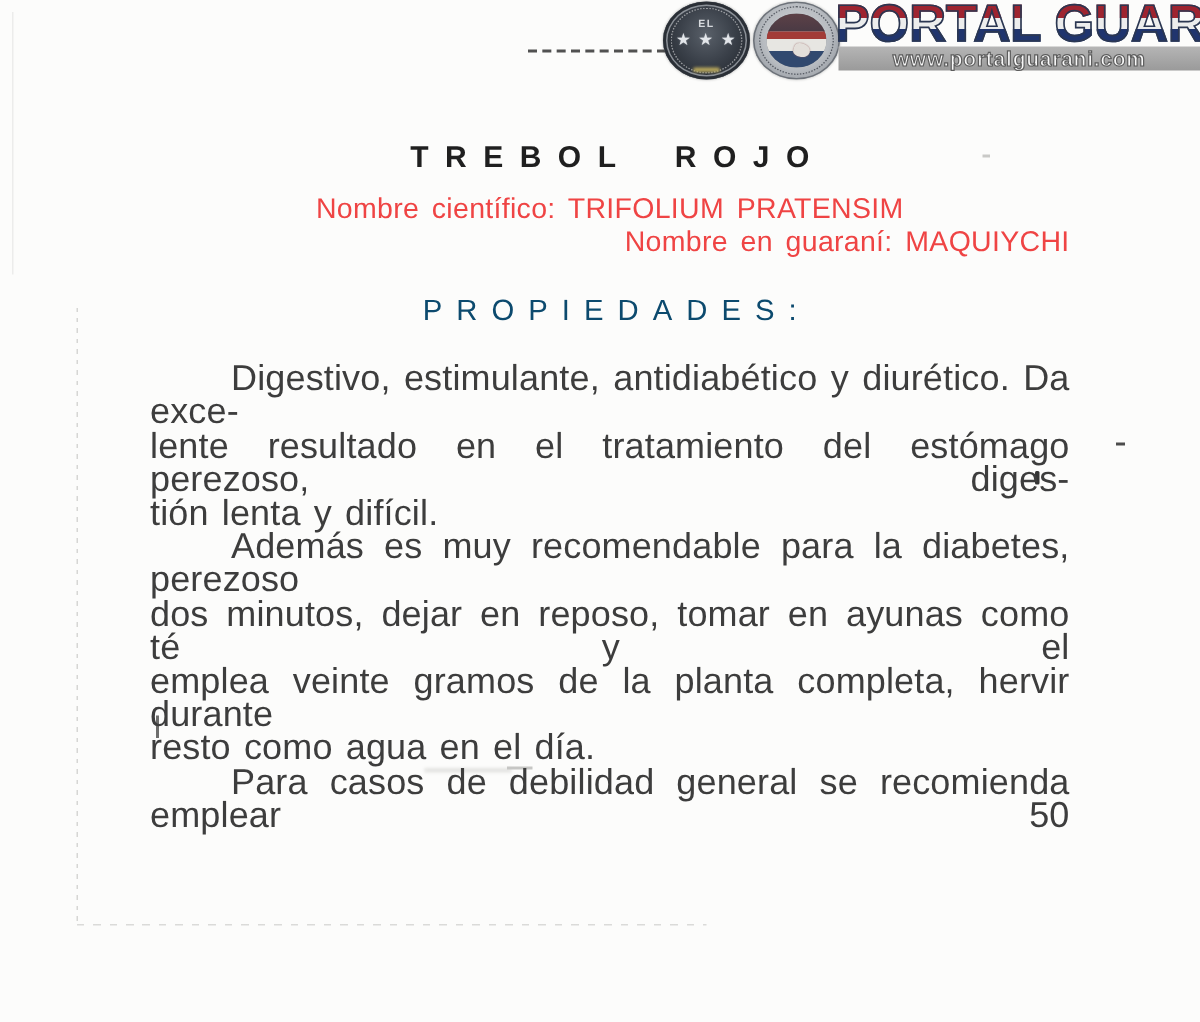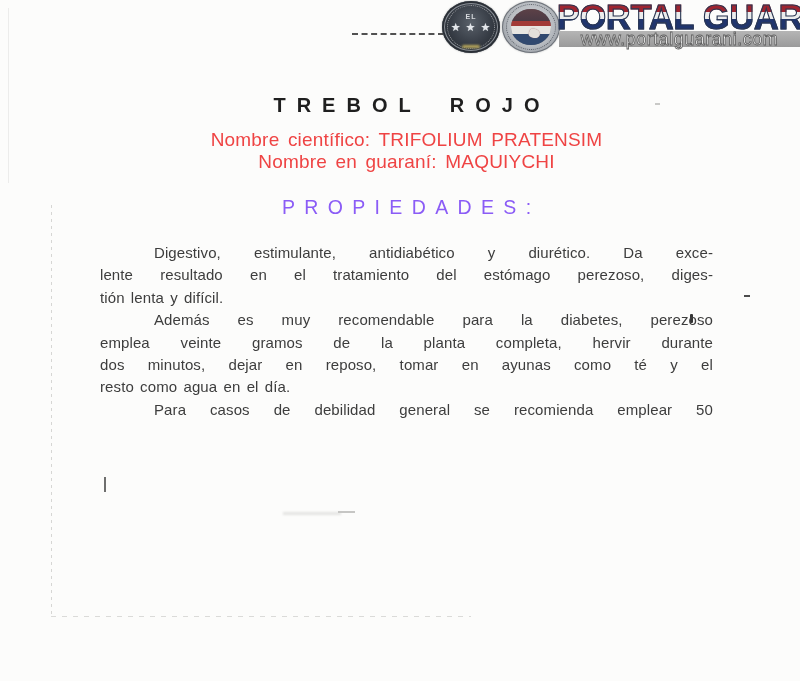--- a/index.html
+++ b/index.html
@@ -67,40 +67,40 @@
     background:linear-gradient(180deg,#9e2430 0%,#9e2430 36%,#eceded 36%,#eceded 60%,#20356e 60%,#20356e 100%);
     -webkit-background-clip:text;background-clip:text;color:transparent;
     -webkit-text-stroke:1.1px #2b3752;
   }
   .url-bar{
     position:absolute;left:3px;top:31px;width:241px;height:16px;
     background:linear-gradient(#b5b5b5,#9a9a9a);
     text-align:center;
   }
   .url-text{
-    font-size:18px;line-height:16px;font-weight:normal;letter-spacing:.5px;
+    font-size:14px;line-height:16px;font-weight:bold;letter-spacing:.5px;
     color:#f7f7f7;-webkit-text-stroke:.8px #5d5d5d;white-space:nowrap;
   }
 
   
   .doc-col{left:100px;width:613px;color:#3d3d3d;}
   .title-row{top:94px;text-align:center;}
   .title-text{
     font-size:20px;font-weight:bold;color:#1f1f1f;
     letter-spacing:.55em;word-spacing:.6em;margin-right:-.55em;white-space:nowrap;
   }
   .name-row{text-align:center;font-size:19px;color:#ef4444;word-spacing:3px;letter-spacing:.2px;white-space:nowrap;}
   .name-sci{top:129px;}
-  .name-gua{top:151px;}
+  .name-gua{top:151px;text-align:right;}
   .heading-row{top:196px;text-align:center;}
   .heading-text{
-    font-size:19.5px;font-weight:400;color:#8b5cf6;
+    font-size:19.5px;font-weight:400;color:#0c4a6e;
     letter-spacing:.48em;margin-right:-.48em;white-space:nowrap;
   }
-  .body-text{top:242px;font-size:15px;line-height:22.4px;letter-spacing:.1px;word-spacing:2px;}
+  .body-text{top:242px;font-size:24px;line-height:22.4px;letter-spacing:.1px;word-spacing:2px;}
   .line{text-align:justify;text-align-last:justify;}
   .line.last{text-align-last:left;}
   .line.indent{text-indent:54px;}
 </style>
 </head>
 <body>
 
 <div class="abs" style="left:0;top:0;width:800px;height:681px;">
 
   <div class="art edge-vline"></div>
@@ -150,20 +150,20 @@
   <div class="abs doc-col heading-row">
     <span class="heading-text">PROPIEDADES:</span>
   </div>
 
   <div class="abs doc-col body-text">
     <div class="line indent">Digestivo, estimulante, antidiabético y diurético. Da exce-</div>
     <div class="line">lente resultado en el tratamiento del estómago perezoso, diges-</div>
     <div class="line last">tión lenta y difícil.</div>
 
     <div class="line indent">Además es muy recomendable para la diabetes, perezoso</div>
+    <div class="line">dos minutos, dejar en reposo, tomar en ayunas como té y el</div>
     <div class="line">emplea veinte gramos de la planta completa, hervir durante</div>
-    <div class="line">dos minutos, dejar en reposo, tomar en ayunas como té y el</div>
     <div class="line last">resto como agua en el día.</div>
 
     <div class="line indent">Para casos de debilidad general se recomienda emplear 50</div>
   </div>
 
 </div>
 
 </body></html>

